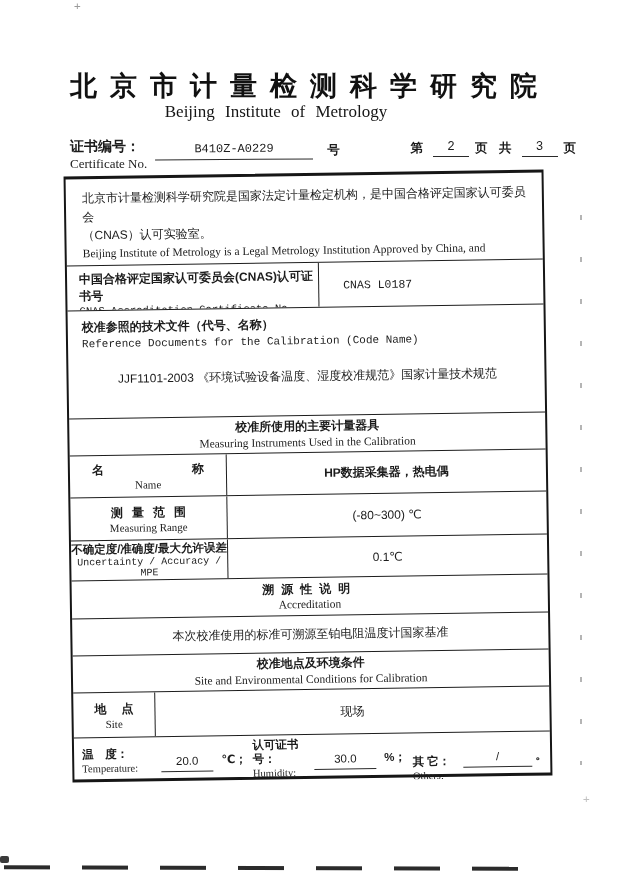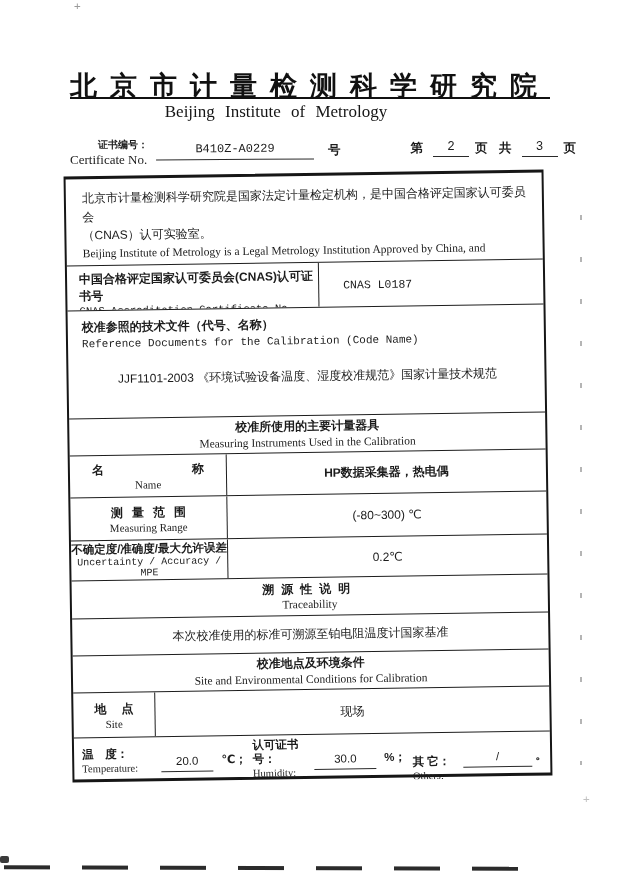--- a/index.html
+++ b/index.html
@@ -7,29 +7,28 @@
   .page {
     position:relative; width:620px; height:877px; margin:0 auto;
     background:#ffffff; overflow:hidden; color:#1c1c1c;
     font-family:"Liberation Serif","DejaVu Serif",serif;
   }
   
   .title-cn {
     position:absolute; top:68px; left:0; width:620px; text-align:center;
     font-size:27px; font-weight:bold; letter-spacing:13px; color:#111;
     font-family:"Liberation Serif","DejaVu Serif",serif;
-    text-decoration:underline;
   }
   .title-en {
     position:absolute; top:102px; left:0; width:552px; text-align:center;
     font-size:17px; word-spacing:6px; color:#151515;
   }
   .cert-row { position:absolute; top:138px; left:70px; width:510px; height:34px; }
   .cert-left { position:absolute; left:0; top:0; display:flex; align-items:flex-start; }
-  .cert-labels .cn { font-size:10px; font-weight:bold; font-family:"Liberation Sans","DejaVu Sans",sans-serif;margin-left:28px; }
+  .cert-labels .cn { font-size:14px; font-weight:bold; font-family:"Liberation Sans","DejaVu Sans",sans-serif; }
   .cert-labels .en { font-size:13px; color:#222; }
   .cert-no {
     display:inline-block; width:158px; margin:4px 0 0 8px; text-align:center;
     border-bottom:1.5px solid #2a2a2a; font-family:"Liberation Mono","DejaVu Sans Mono",monospace;
     font-size:12px; padding-bottom:3px; transform:rotate(-0.4deg);
   }
   .cert-suffix { font-size:12.5px; font-weight:bold; margin:4px 0 0 14px;
     font-family:"Liberation Sans","DejaVu Sans",sans-serif; }
   .cert-right { position:absolute; right:0; top:2px; font-size:12.5px; font-weight:bold;
     font-family:"Liberation Sans","DejaVu Sans",sans-serif; display:flex; align-items:flex-start; }
@@ -188,27 +187,27 @@
         <span class="val-m">(-80~300) ℃</span>
       </div>
     </div>
 
     <div class="trow r-unc split">
       <div class="lc">
         <div class="cn12 cnb unc-cn">不确定度/准确度/最大允许误差</div>
         <div class="unc-en en-mono">Uncertainty / Accuracy / MPE</div>
       </div>
       <div class="vc">
-        <span class="val-m">0.2℃</span>
+        <span class="val-m">0.1℃</span>
       </div>
     </div>
 
     <div class="trow r-trachdr hdr">
       <div class="cn12 cnb">溯源性说明</div>
-      <div class="en en-serif">Traceability</div>
+      <div class="en en-serif">Accreditation</div>
     </div>
 
     <div class="trow r-tracval cn12">本次校准使用的标准可溯源至铂电阻温度计国家基准</div>
 
     <div class="trow r-sitehdr hdr">
       <div class="cn12 cnb">校准地点及环境条件</div>
       <div class="en en-serif">Site and Environmental Conditions for Calibration</div>
     </div>
 
     <div class="trow r-site split">

